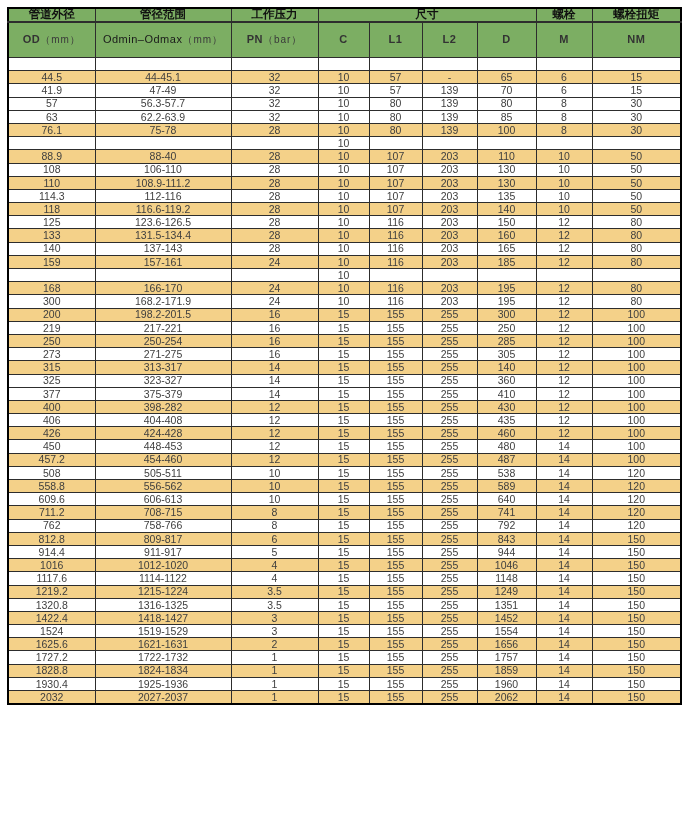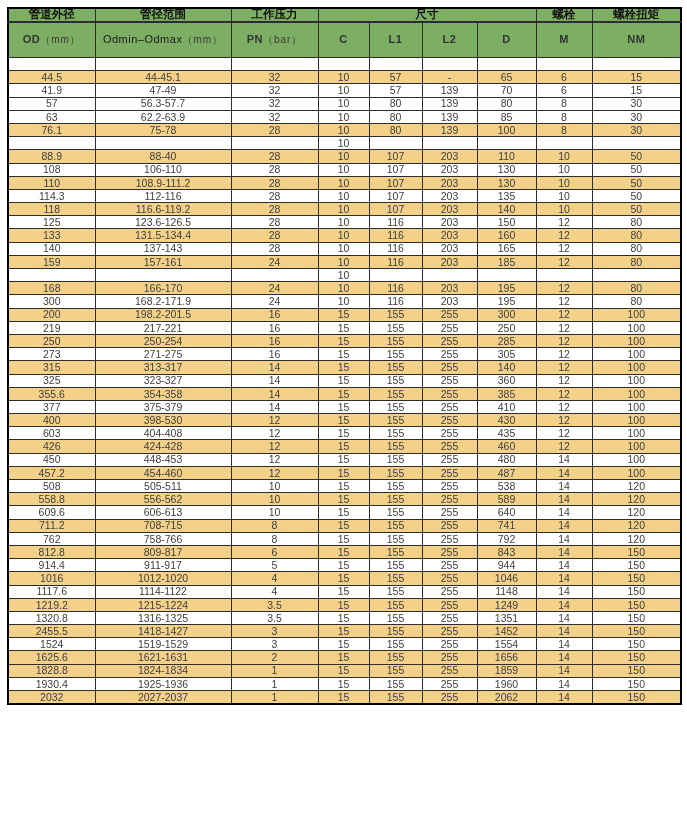--- a/index.html
+++ b/index.html
@@ -374,55 +374,44 @@
           <td>325</td>
           <td>323-327</td>
           <td>14</td>
           <td>15</td>
           <td>155</td>
           <td>255</td>
           <td>360</td>
           <td>12</td>
           <td>100</td>
         </tr>
-        <tr class="data hl">
-          <td>355.6</td>
-          <td>354-358</td>
-          <td>14</td>
-          <td>15</td>
-          <td>155</td>
-          <td>255</td>
-          <td>385</td>
-          <td>12</td>
-          <td>100</td>
-        </tr>
         <tr class="data">
           <td>377</td>
           <td>375-379</td>
           <td>14</td>
           <td>15</td>
           <td>155</td>
           <td>255</td>
           <td>410</td>
           <td>12</td>
           <td>100</td>
         </tr>
         <tr class="data hl">
           <td>400</td>
-          <td>398-530</td>
+          <td>398-282</td>
           <td>12</td>
           <td>15</td>
           <td>155</td>
           <td>255</td>
           <td>430</td>
           <td>12</td>
           <td>100</td>
         </tr>
         <tr class="data">
-          <td>603</td>
+          <td>406</td>
           <td>404-408</td>
           <td>12</td>
           <td>15</td>
           <td>155</td>
           <td>255</td>
           <td>435</td>
           <td>12</td>
           <td>100</td>
         </tr>
         <tr class="data hl">
@@ -573,21 +562,21 @@
           <td>1316-1325</td>
           <td>3.5</td>
           <td>15</td>
           <td>155</td>
           <td>255</td>
           <td>1351</td>
           <td>14</td>
           <td>150</td>
         </tr>
         <tr class="data hl">
-          <td>2455.5</td>
+          <td>1422.4</td>
           <td>1418-1427</td>
           <td>3</td>
           <td>15</td>
           <td>155</td>
           <td>255</td>
           <td>1452</td>
           <td>14</td>
           <td>150</td>
         </tr>
         <tr class="data">
@@ -602,20 +591,31 @@
           <td>150</td>
         </tr>
         <tr class="data hl">
           <td>1625.6</td>
           <td>1621-1631</td>
           <td>2</td>
           <td>15</td>
           <td>155</td>
           <td>255</td>
           <td>1656</td>
+          <td>14</td>
+          <td>150</td>
+        </tr>
+        <tr class="data">
+          <td>1727.2</td>
+          <td>1722-1732</td>
+          <td>1</td>
+          <td>15</td>
+          <td>155</td>
+          <td>255</td>
+          <td>1757</td>
           <td>14</td>
           <td>150</td>
         </tr>
         <tr class="data hl">
           <td>1828.8</td>
           <td>1824-1834</td>
           <td>1</td>
           <td>15</td>
           <td>155</td>
           <td>255</td>

